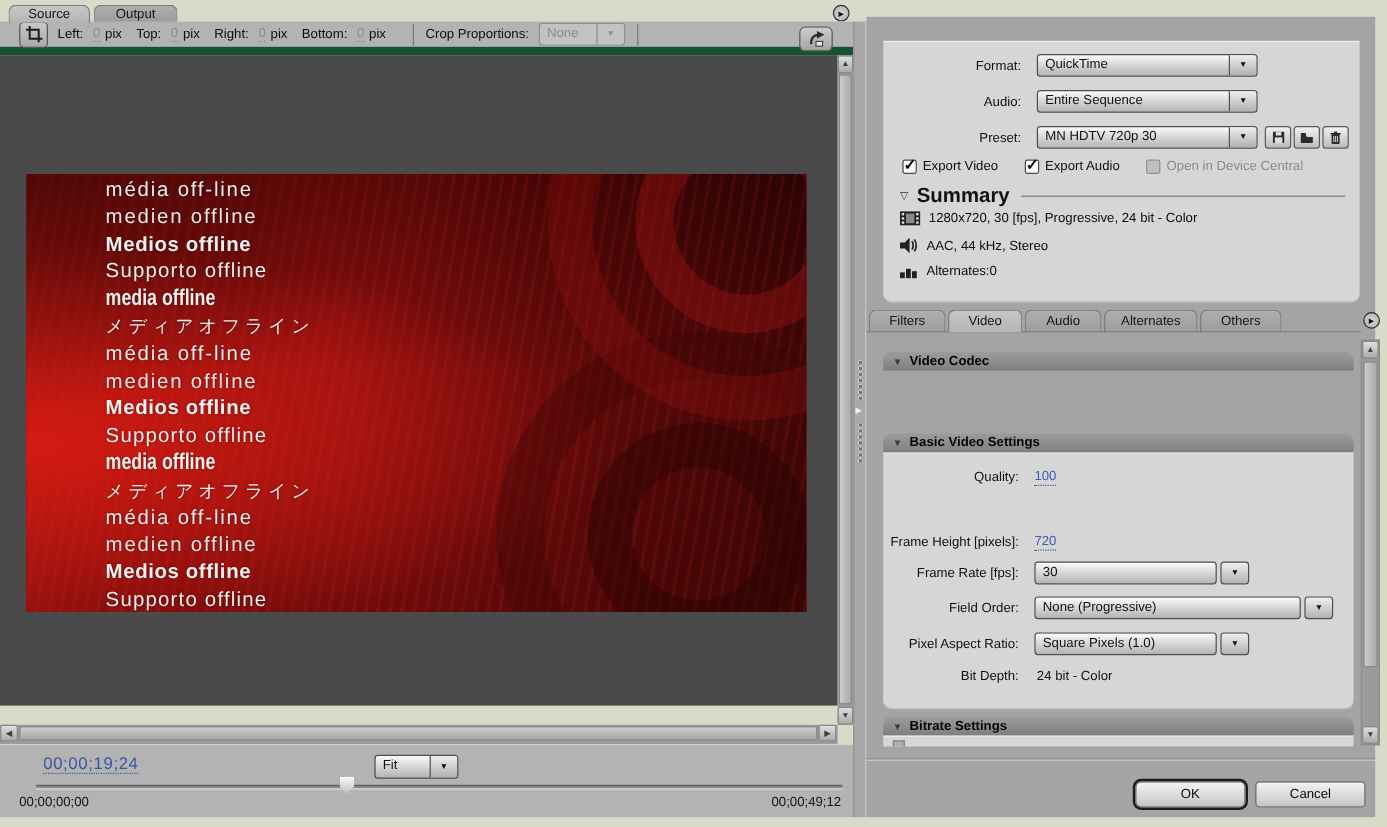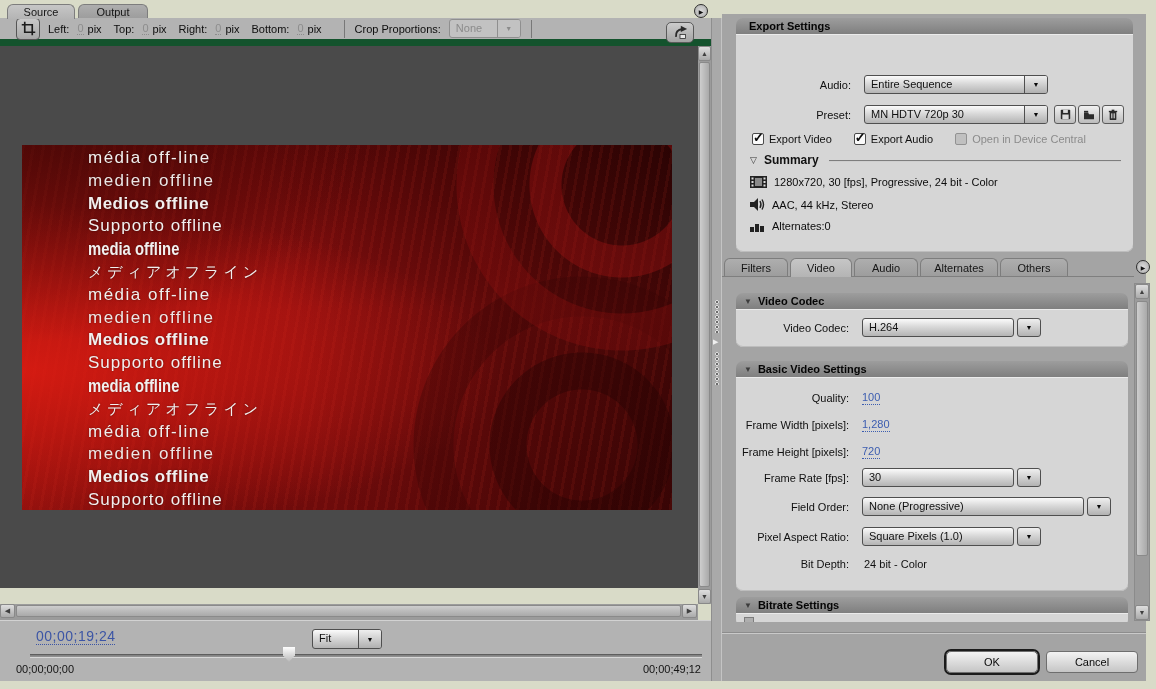--- a/index.html
+++ b/index.html
@@ -106,21 +106,21 @@
               background-size:5px 5px; }
   .griparrow { position:absolute; left:1px; top:320px; font-size:7px; color:#f0f0f0; }
 
   
   .rightpanel { position:absolute; left:722px; top:14px; width:424px; height:667px; background:#a4a4a4; }
   .esrow { position:absolute; left:0; right:0; display:flex; align-items:center; }
   .esrow .lbl { width:122px; padding-right:7px; }
   .esrow .ctrl { width:184px; }
   .pbtn { position:absolute; width:22px; height:19px; }
   .sumhdr { position:absolute; display:flex; align-items:center; }
-  .sumhdr .ttl { font-weight:bold; font-size:12px; margin-left:7px; }
+  .sumhdr .ttl { font-weight:bold; font-size:17px; margin-left:7px; }
   .sumline { flex:1; height:1px; background:#7e7e7e; margin-left:10px; box-shadow:0 1px 0 #cfcfcf; }
   .sumrow { position:absolute; display:flex; align-items:center; font-size:11px; color:#0c0c0c; }
   .sumrow svg { margin-right:7px; }
 
   .vtab-area { position:absolute; left:0; top:263px; width:412px; height:345px; overflow:hidden; }
   .secrow { position:absolute; left:0; right:0; display:flex; align-items:center; }
   .secrow .lbl { width:120px; padding-right:7px; }
   .vsb-right { position:absolute; left:412px; top:269px; width:16px; height:338px; background:#9b9b9b; border:1px solid #8b8b8b; }
 
   .footer-line { position:absolute; left:0; top:619px; width:424px; height:1px; background:#c9c9c9; box-shadow:0 -1px 0 #8d8d8d; }
@@ -234,24 +234,28 @@
   </div>
 
   <div class="splitter">
     <div class="gripdots" style="top:282px; height:33px;"></div>
     <span class="griparrow">▶</span>
     <div class="gripdots" style="top:334px; height:33px;"></div>
   </div>
 
   <div class="rightpanel">
 
-    <div class="hdrbar" style="left:14px; top:4px; width:397px; padding-left:13px;">
-      <span>Export Settings</span>
-    </div>
     <div class="gbox" style="left:14px; top:20px; width:397px; height:218px;">
+      <div class="esrow" style="top:11px;">
+        <span class="lbl">Format:</span>
+        <div class="dd ctrl" style="margin-left:6px;">
+          <span class="t">QuickTime</span>
+          <span class="a">▼</span>
+        </div>
+      </div>
       <div class="esrow" style="top:41px;">
         <span class="lbl">Audio:</span>
         <div class="dd ctrl" style="margin-left:6px;">
           <span class="t">Entire Sequence</span>
           <span class="a">▼</span>
         </div>
       </div>
       <div class="esrow" style="top:71px;">
         <span class="lbl">Preset:</span>
         <div class="dd ctrl" style="margin-left:6px;">
@@ -350,42 +354,29 @@
     <div class="flyout" style="left:414px; top:246px;">
       <span>▶</span>
     </div>
     <div style="position:absolute; left:0; top:262px; width:412px; height:1px; background:#7f7f7f;"></div>
 
     <div class="vtab-area">
       <div class="hdrbar" style="left:14px; top:16px; width:392px;">
         <span class="tri">▼</span>
         <span>Video Codec</span>
       </div>
-      <div class="gbox" style="left:14px; top:32px; width:392px; height:38px;">
-        <div class="secrow" style="top:9px;">
-          <span class="lbl">Video Codec:</span>
-          <div class="ddsplit" style="margin-left:6px;">
-            <span class="main" style="width:152px;">H.264</span>
-            <span class="arrowbtn">▼</span>
-          </div>
-        </div>
-      </div>
 
       <div class="hdrbar" style="left:14px; top:84px; width:392px;">
         <span class="tri">▼</span>
         <span>Basic Video Settings</span>
       </div>
       <div class="gbox" style="left:14px; top:100px; width:392px; height:214px;">
         <div class="secrow" style="top:14px;">
           <span class="lbl">Quality:</span>
           <span class="link" style="margin-left:6px;">100</span>
-        </div>
-        <div class="secrow" style="top:41px;">
-          <span class="lbl">Frame Width [pixels]:</span>
-          <span class="link" style="margin-left:6px;">1,280</span>
         </div>
         <div class="secrow" style="top:68px;">
           <span class="lbl">Frame Height [pixels]:</span>
           <span class="link" style="margin-left:6px;">720</span>
         </div>
         <div class="secrow" style="top:91px;">
           <span class="lbl">Frame Rate [fps]:</span>
           <div class="ddsplit" style="margin-left:6px;">
             <span class="main" style="width:152px;">30</span>
             <span class="arrowbtn">▼</span>

